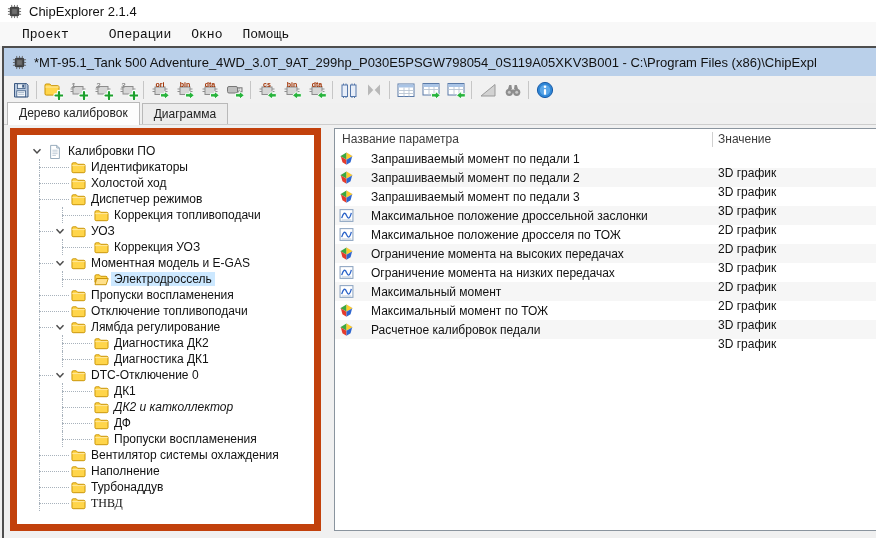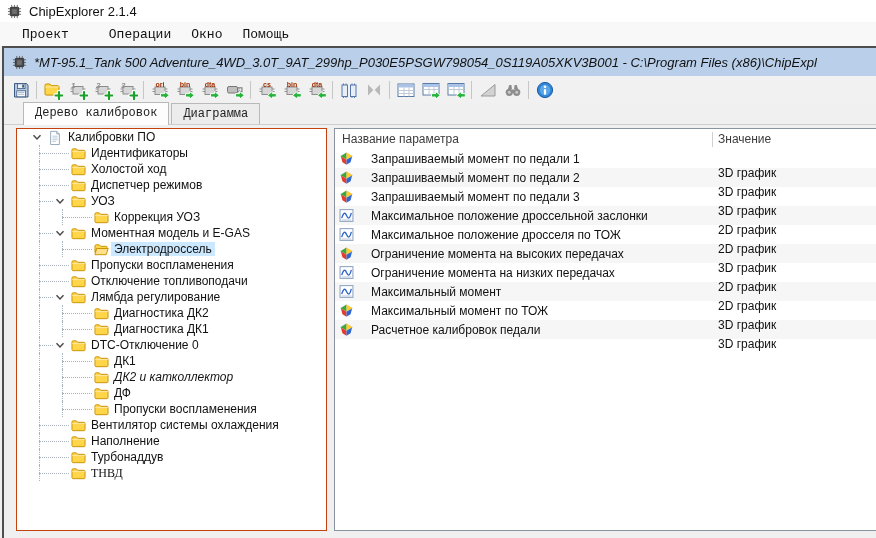--- a/index.html
+++ b/index.html
@@ -19,37 +19,37 @@
   .menu-item { padding:2px 10px; cursor:default;font-family:Liberation Mono, monospace; }
   .menu-item:first-child { margin-right:20px; }
   
   .child { position:absolute; left:2px; top:46px; right:0; bottom:0;
            border-left:2px solid #4e4e4e; border-top:2px solid #4e4e4e;
            background:#f0f0f0; display:flex; flex-direction:column; }
   .child-title { height:28px; background:#bad0ea; display:flex; align-items:center;
                  padding:0 8px; gap:7px; font-size:13px; white-space:nowrap;
                  overflow:hidden; flex:0 0 auto; }
   .child-title .doc-icon { width:15px; height:15px; flex:0 0 auto; display:inline-flex; }
-  .child-title .t { overflow:hidden;font-style:italic; }
+  .child-title .t { overflow:hidden; }
   
   .toolbar { height:27px; background:#f1f1f1; display:flex; align-items:center;
              padding:0 4px; flex:0 0 auto; }
   .tb-btn { width:25px; height:23px; display:flex; align-items:center; justify-content:center;
             background:transparent; border:1px solid transparent; padding:0; }
   .tb-sep { width:1px; height:18px; background:#c6c6c6; margin:0 3px; }
   
-  .tabstrip { height:22px; display:flex; align-items:flex-end; padding-left:19px;
-              background:#f0f0f0; border-bottom:1px solid #cdcdcd; flex:0 0 auto;font-family:Liberation Mono, monospace; }
+  .tabstrip { height:22px; display:flex; align-items:flex-end; padding-left:3px;
+              background:#f0f0f0; border-bottom:1px solid #cdcdcd; flex:0 0 auto; }
   .tab { font-size:12px; padding:3px 11px; border:1px solid #b9b9b9; border-bottom:none;
          background:#ececec; color:#222; margin-right:2px; white-space:nowrap; }
   .tab.active { background:#fdfdfd; padding-bottom:5px; margin-bottom:-1px; }
   
   .content { flex:1 1 auto; position:relative; }
-  .tree-panel { position:absolute; left:12px; top:3px; width:311px; bottom:7px;
-                background:#fff; border:1px solid #c2410c; overflow:hidden; padding-top:0; }
+  .tree-panel { position:absolute; left:6px; top:3px; width:311px; bottom:7px;
+                background:#fff; border:7px solid #c2410c; overflow:hidden; padding-top:8px; }
   .table-panel { position:absolute; left:330px; top:3px; right:-1px; bottom:7px;
                  background:#fff; border:1px solid #8a949e; border-right:none; overflow:hidden; }
   
   .tree-row { height:16px; position:relative; font-size:12px; white-space:nowrap; }
   .tree-row .guide { position:absolute; top:0; bottom:0; width:0; border-left:1px dotted #a8b2bc; }
   .tree-row .stub { position:absolute; top:8px; height:0; border-top:1px dotted #a8b2bc; }
   .tree-row .chev { position:absolute; top:1px; width:14px; height:14px; display:flex; }
   .tree-row .node-icon { position:absolute; top:1px; width:15px; height:14px; display:flex; }
   .tree-row .lbl { position:absolute; top:1px; line-height:14px; padding:0 3px; }
   .tree-row .lbl.selected { background:#cce8ff; }
@@ -367,20 +367,32 @@
           <span class="node-icon" style="left: 54px;">
             <svg width="15" height="14" viewBox="0 0 16 15">
               <path d="M1 4.2c0-.7.5-1.2 1.2-1.2h3.4l1.5 1.6h6.7c.7 0 1.2.5 1.2 1.2v6.6c0 .7-.5 1.2-1.2 1.2H2.2c-.7 0-1.2-.5-1.2-1.2z" fill="#ffd54a" stroke="#c79100"></path>
               <path d="M1.3 6h13.4" stroke="#ffeaa5" stroke-width="1"></path>
             </svg>
           </span>
           <span class="lbl" style="left: 71px;">Диспетчер режимов</span>
         </div>
         <div class="tree-row">
           <span class="guide" style="left: 22px;"></span>
+          <span class="guide" style="left: 45px;"></span>
+          <span class="stub" style="left: 45px; width: 30px;"></span>
+          <span class="node-icon" style="left: 77px;">
+            <svg width="15" height="14" viewBox="0 0 16 15">
+              <path d="M1 4.2c0-.7.5-1.2 1.2-1.2h3.4l1.5 1.6h6.7c.7 0 1.2.5 1.2 1.2v6.6c0 .7-.5 1.2-1.2 1.2H2.2c-.7 0-1.2-.5-1.2-1.2z" fill="#ffd54a" stroke="#c79100"></path>
+              <path d="M1.3 6h13.4" stroke="#ffeaa5" stroke-width="1"></path>
+            </svg>
+          </span>
+          <span class="lbl" style="left: 94px;">Коррекция топливоподачи</span>
+        </div>
+        <div class="tree-row">
+          <span class="guide" style="left: 22px;"></span>
           <span class="stub" style="left: 22px; width: 14px;"></span>
           <span class="chev" style="left: 36px;">
             <svg width="14" height="14" viewBox="0 0 16 16">
               <path d="M4 6l4 4.2L12 6" fill="none" stroke="#4a4a4a" stroke-width="1.7"></path>
             </svg>
           </span>
           <span class="node-icon" style="left: 54px;">
             <svg width="15" height="14" viewBox="0 0 16 15">
               <path d="M1 4.2c0-.7.5-1.2 1.2-1.2h3.4l1.5 1.6h6.7c.7 0 1.2.5 1.2 1.2v6.6c0 .7-.5 1.2-1.2 1.2H2.2c-.7 0-1.2-.5-1.2-1.2z" fill="#ffd54a" stroke="#c79100"></path>
               <path d="M1.3 6h13.4" stroke="#ffeaa5" stroke-width="1"></path>

